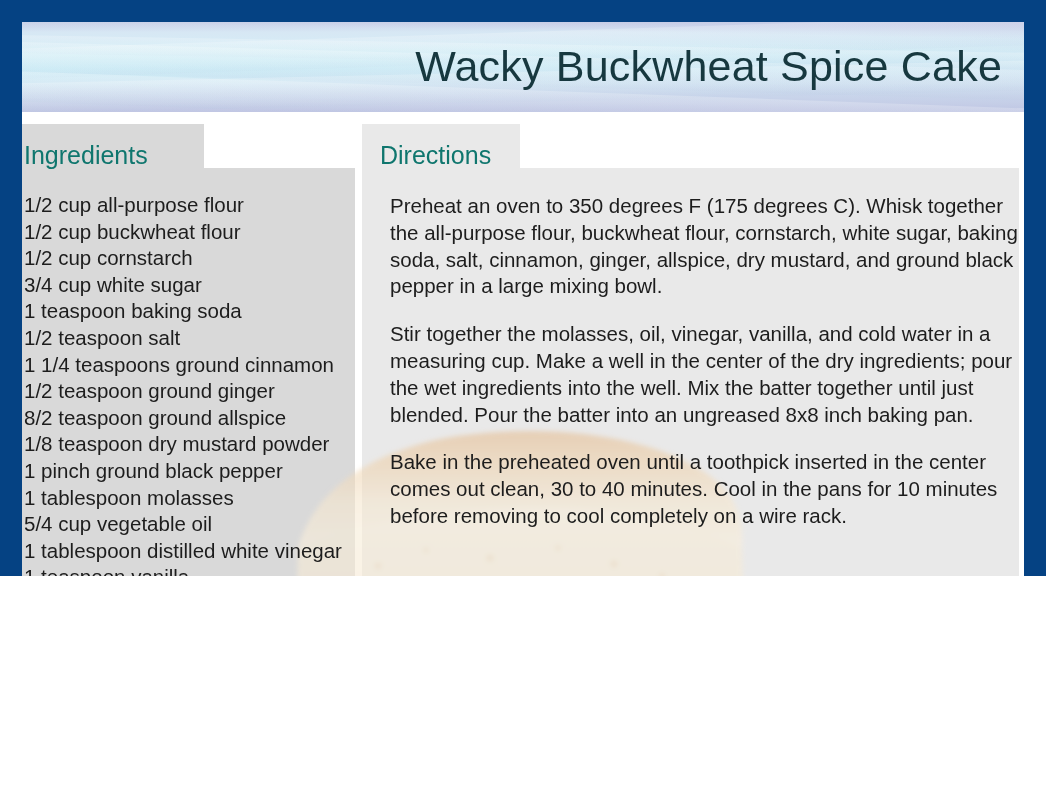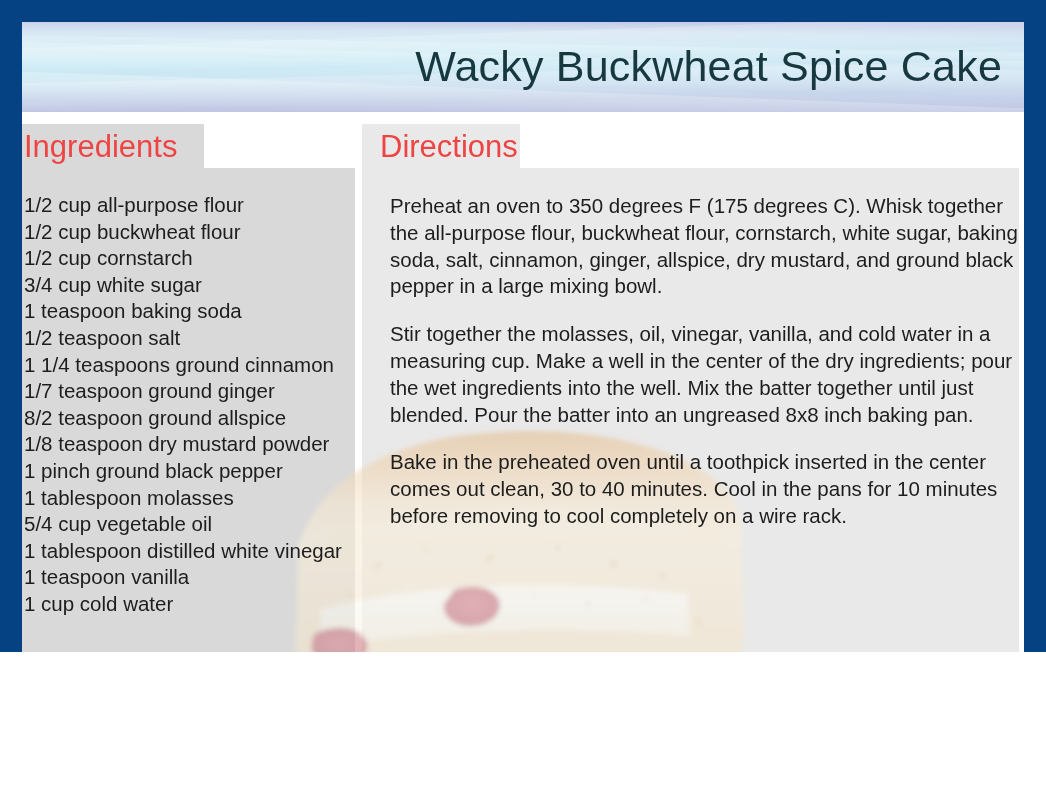--- a/index.html
+++ b/index.html
@@ -4,21 +4,21 @@
 <title>Recipe Card</title>
 <style>
   html, body {
     margin: 0;
     padding: 0;
     background: #ffffff;
   }
   #card {
     position: relative;
     width: 1046px;
-    height: 652px;
+    height: 576px;
     background: #ffffff;
     overflow: hidden;
     font-family: "Liberation Sans", sans-serif;
     box-sizing: border-box;
     padding-left: 8px;
   }
   
   .frame-edge {
     position: absolute;
     background: #054283;
@@ -104,23 +104,24 @@
     background: #e9e9e9;
   }
   #dir-body {
     left: 362px; top: 168px; width: 657px; height: 602px;
     background: #e9e9e9;
   }
 
   .section-title {
     position: absolute;
     z-index: 22;
-    font-size: 31px;
-    color: #ef4444;
+    font-size: 25px;
+    color: #0f766e;
     line-height: 1;
+    margin-top: 12px;
   }
   #ing-title { left: 24px; top: 131px; }
   #dir-title { left: 380px; top: 131px; }
 
   
   .text-layer {
     position: absolute;
     z-index: 22;
   }
   #ing-list {
@@ -257,21 +258,21 @@
   <div class="section-title" id="dir-title">Directions</div>
 
   <div class="text-layer" id="ing-list">
       <div>1/2 cup all-purpose flour</div>
       <div>1/2 cup buckwheat flour</div>
       <div>1/2 cup cornstarch</div>
       <div>3/4 cup white sugar</div>
       <div>1 teaspoon baking soda</div>
       <div>1/2 teaspoon salt</div>
       <div>1 1/4 teaspoons ground cinnamon</div>
-      <div>1/7 teaspoon ground ginger</div>
+      <div>1/2 teaspoon ground ginger</div>
       <div>8/2 teaspoon ground allspice</div>
       <div>1/8 teaspoon dry mustard powder</div>
       <div>1 pinch ground black pepper</div>
       <div>1 tablespoon molasses</div>
       <div>5/4 cup vegetable oil</div>
       <div class="wrapline">1 tablespoon distilled white vinegar</div>
       <div>1 teaspoon vanilla</div>
       <div>1 cup cold water</div>
     </div>
 

